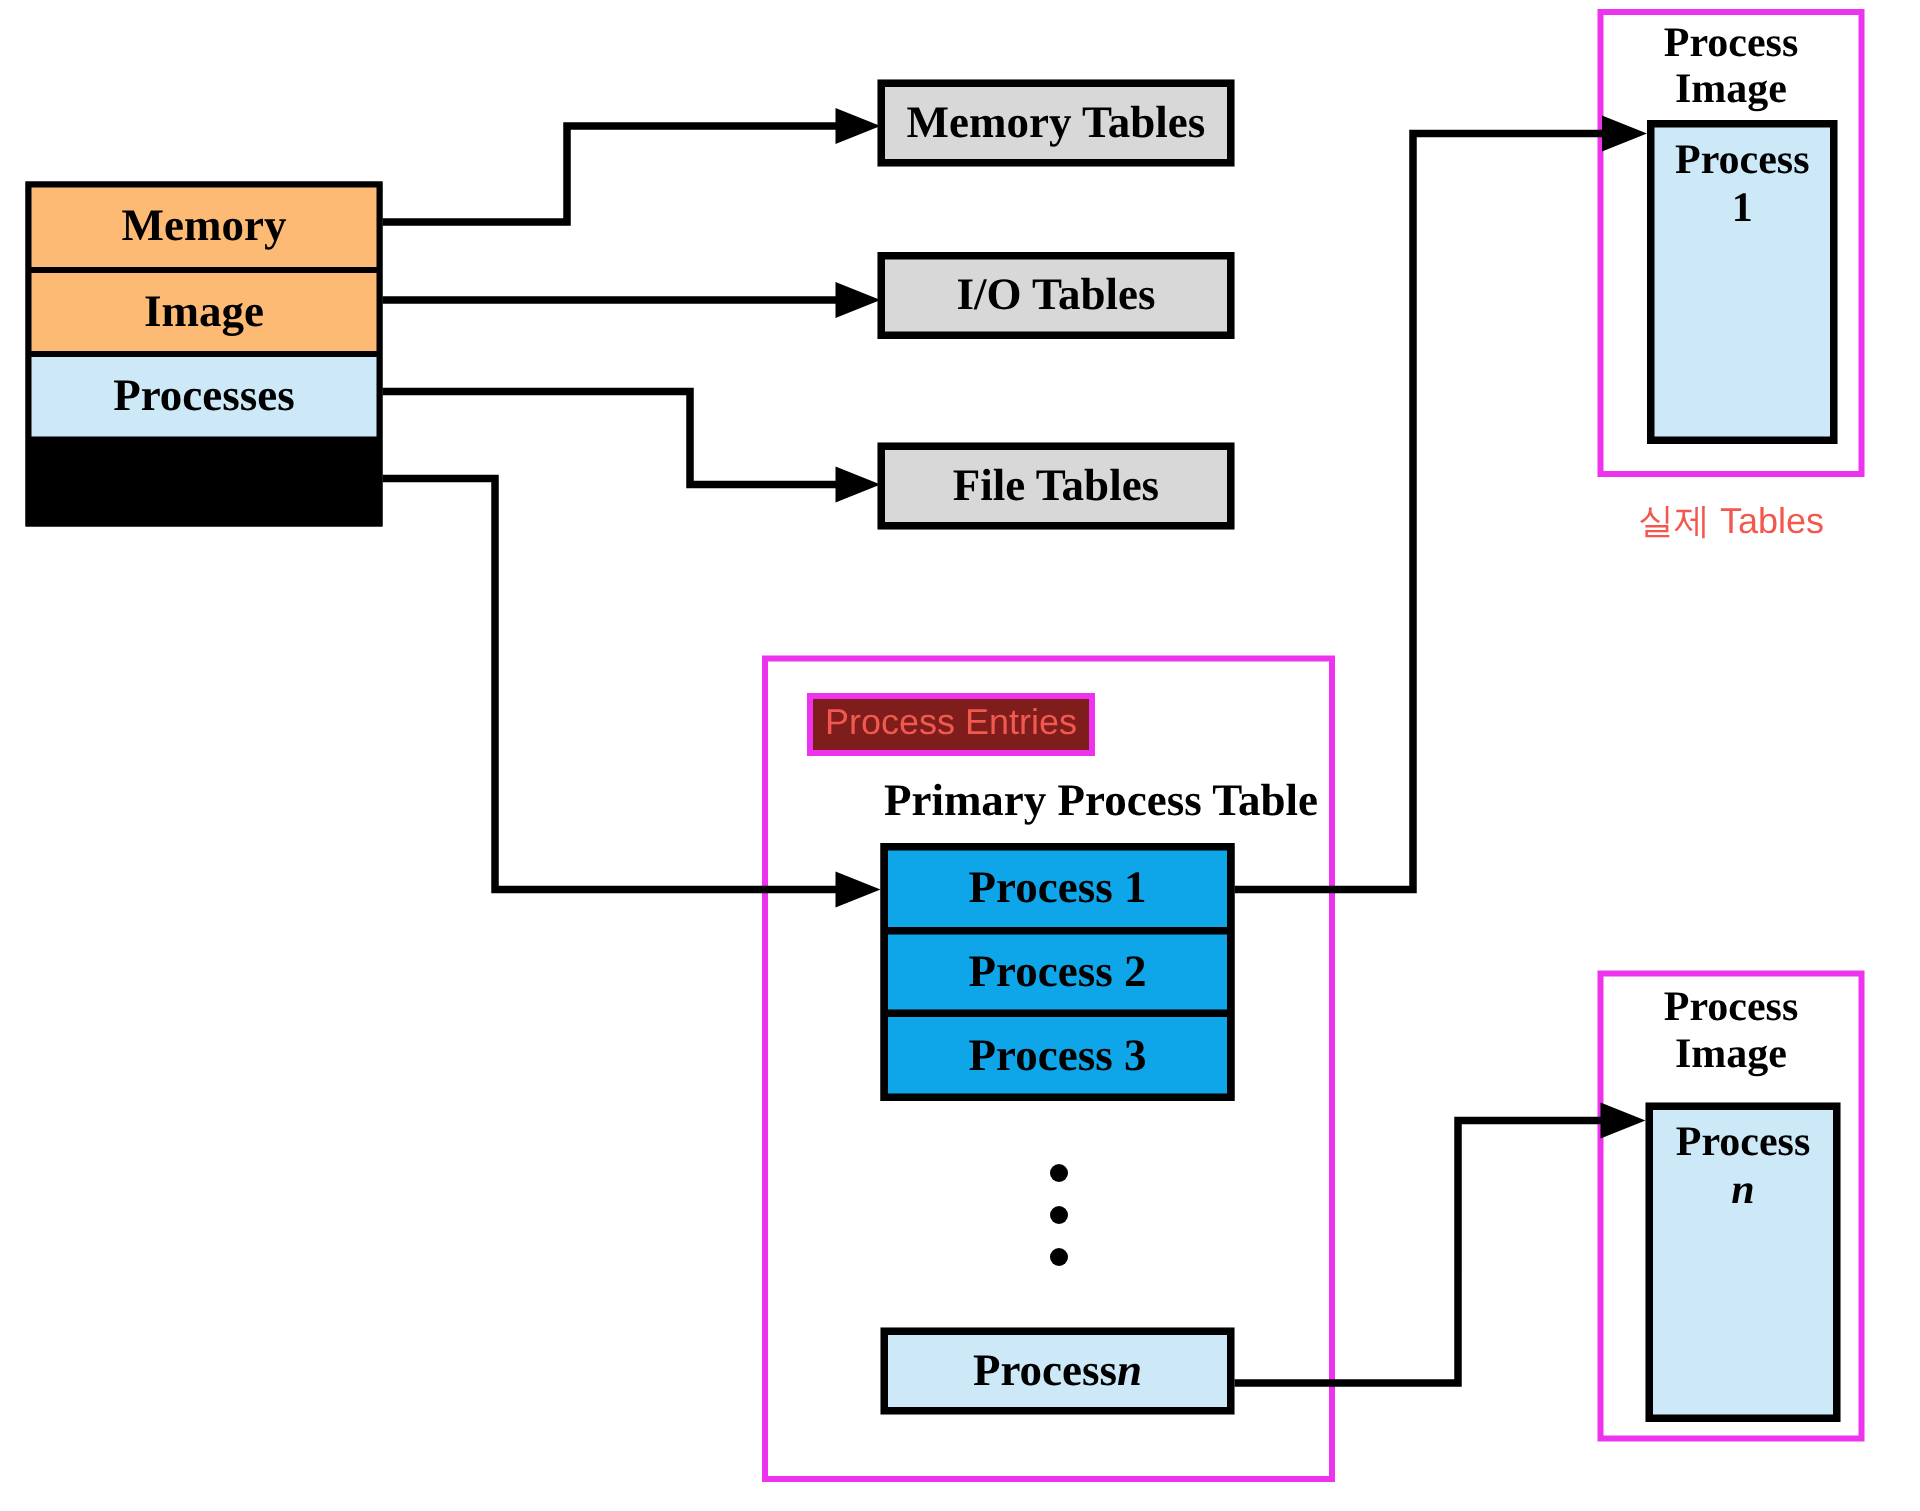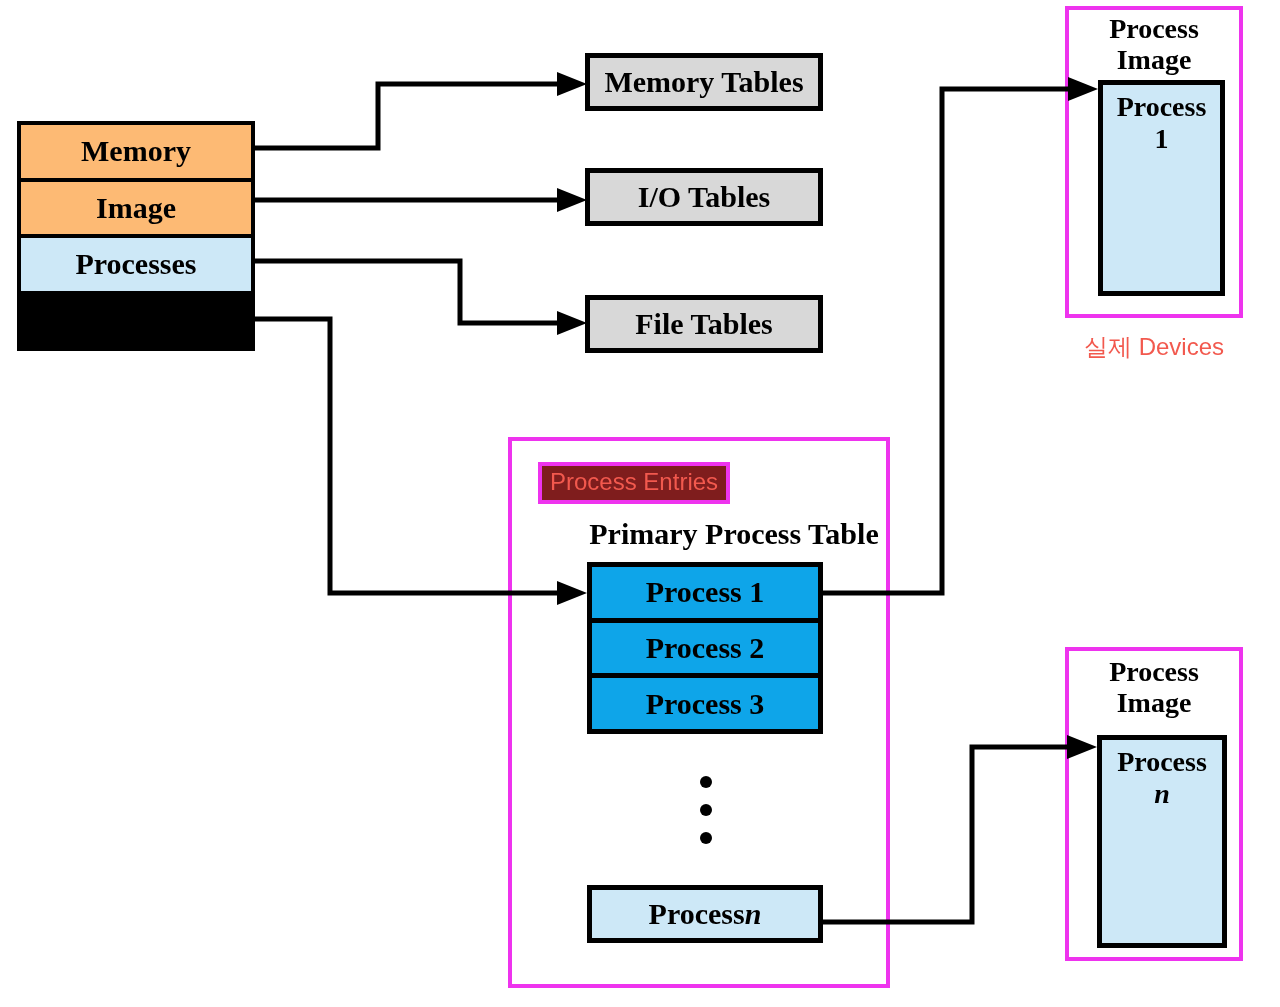--- a/index.html
+++ b/index.html
@@ -157,21 +157,21 @@
       <span class="italic">n</span>
     </div>
 
   <div class="abs magenta-outline" style="left:1065px; top:6px; width:178px; height:312px;"></div>
   <div class="abs pi-title" style="left:1065px; top:14px; width:178px;">Process
 Image</div>
   <div class="abs pi-inner" style="left:1098px; top:80px; width:127px; height:216px;">
     <span>Process</span>
     <span>1</span>
   </div>
-  <div class="abs salmon-note" style="left:1065px; top:331px; width:178px;">실제 Devices</div>
+  <div class="abs salmon-note" style="left:1065px; top:331px; width:178px;">실제 Tables</div>
 
   <div class="abs magenta-outline" style="left:1065px; top:647px; width:178px; height:314px;"></div>
   <div class="abs pi-title" style="left:1065px; top:657px; width:178px;">Process
 Image</div>
   <div class="abs pi-inner" style="left:1097px; top:735px; width:130px; height:213px;">
     <span>Process</span>
     <span class="italic">n</span>
   </div>
 
   <svg class="arrow-layer" viewBox="0 0 1280 1007" aria-hidden="true">

